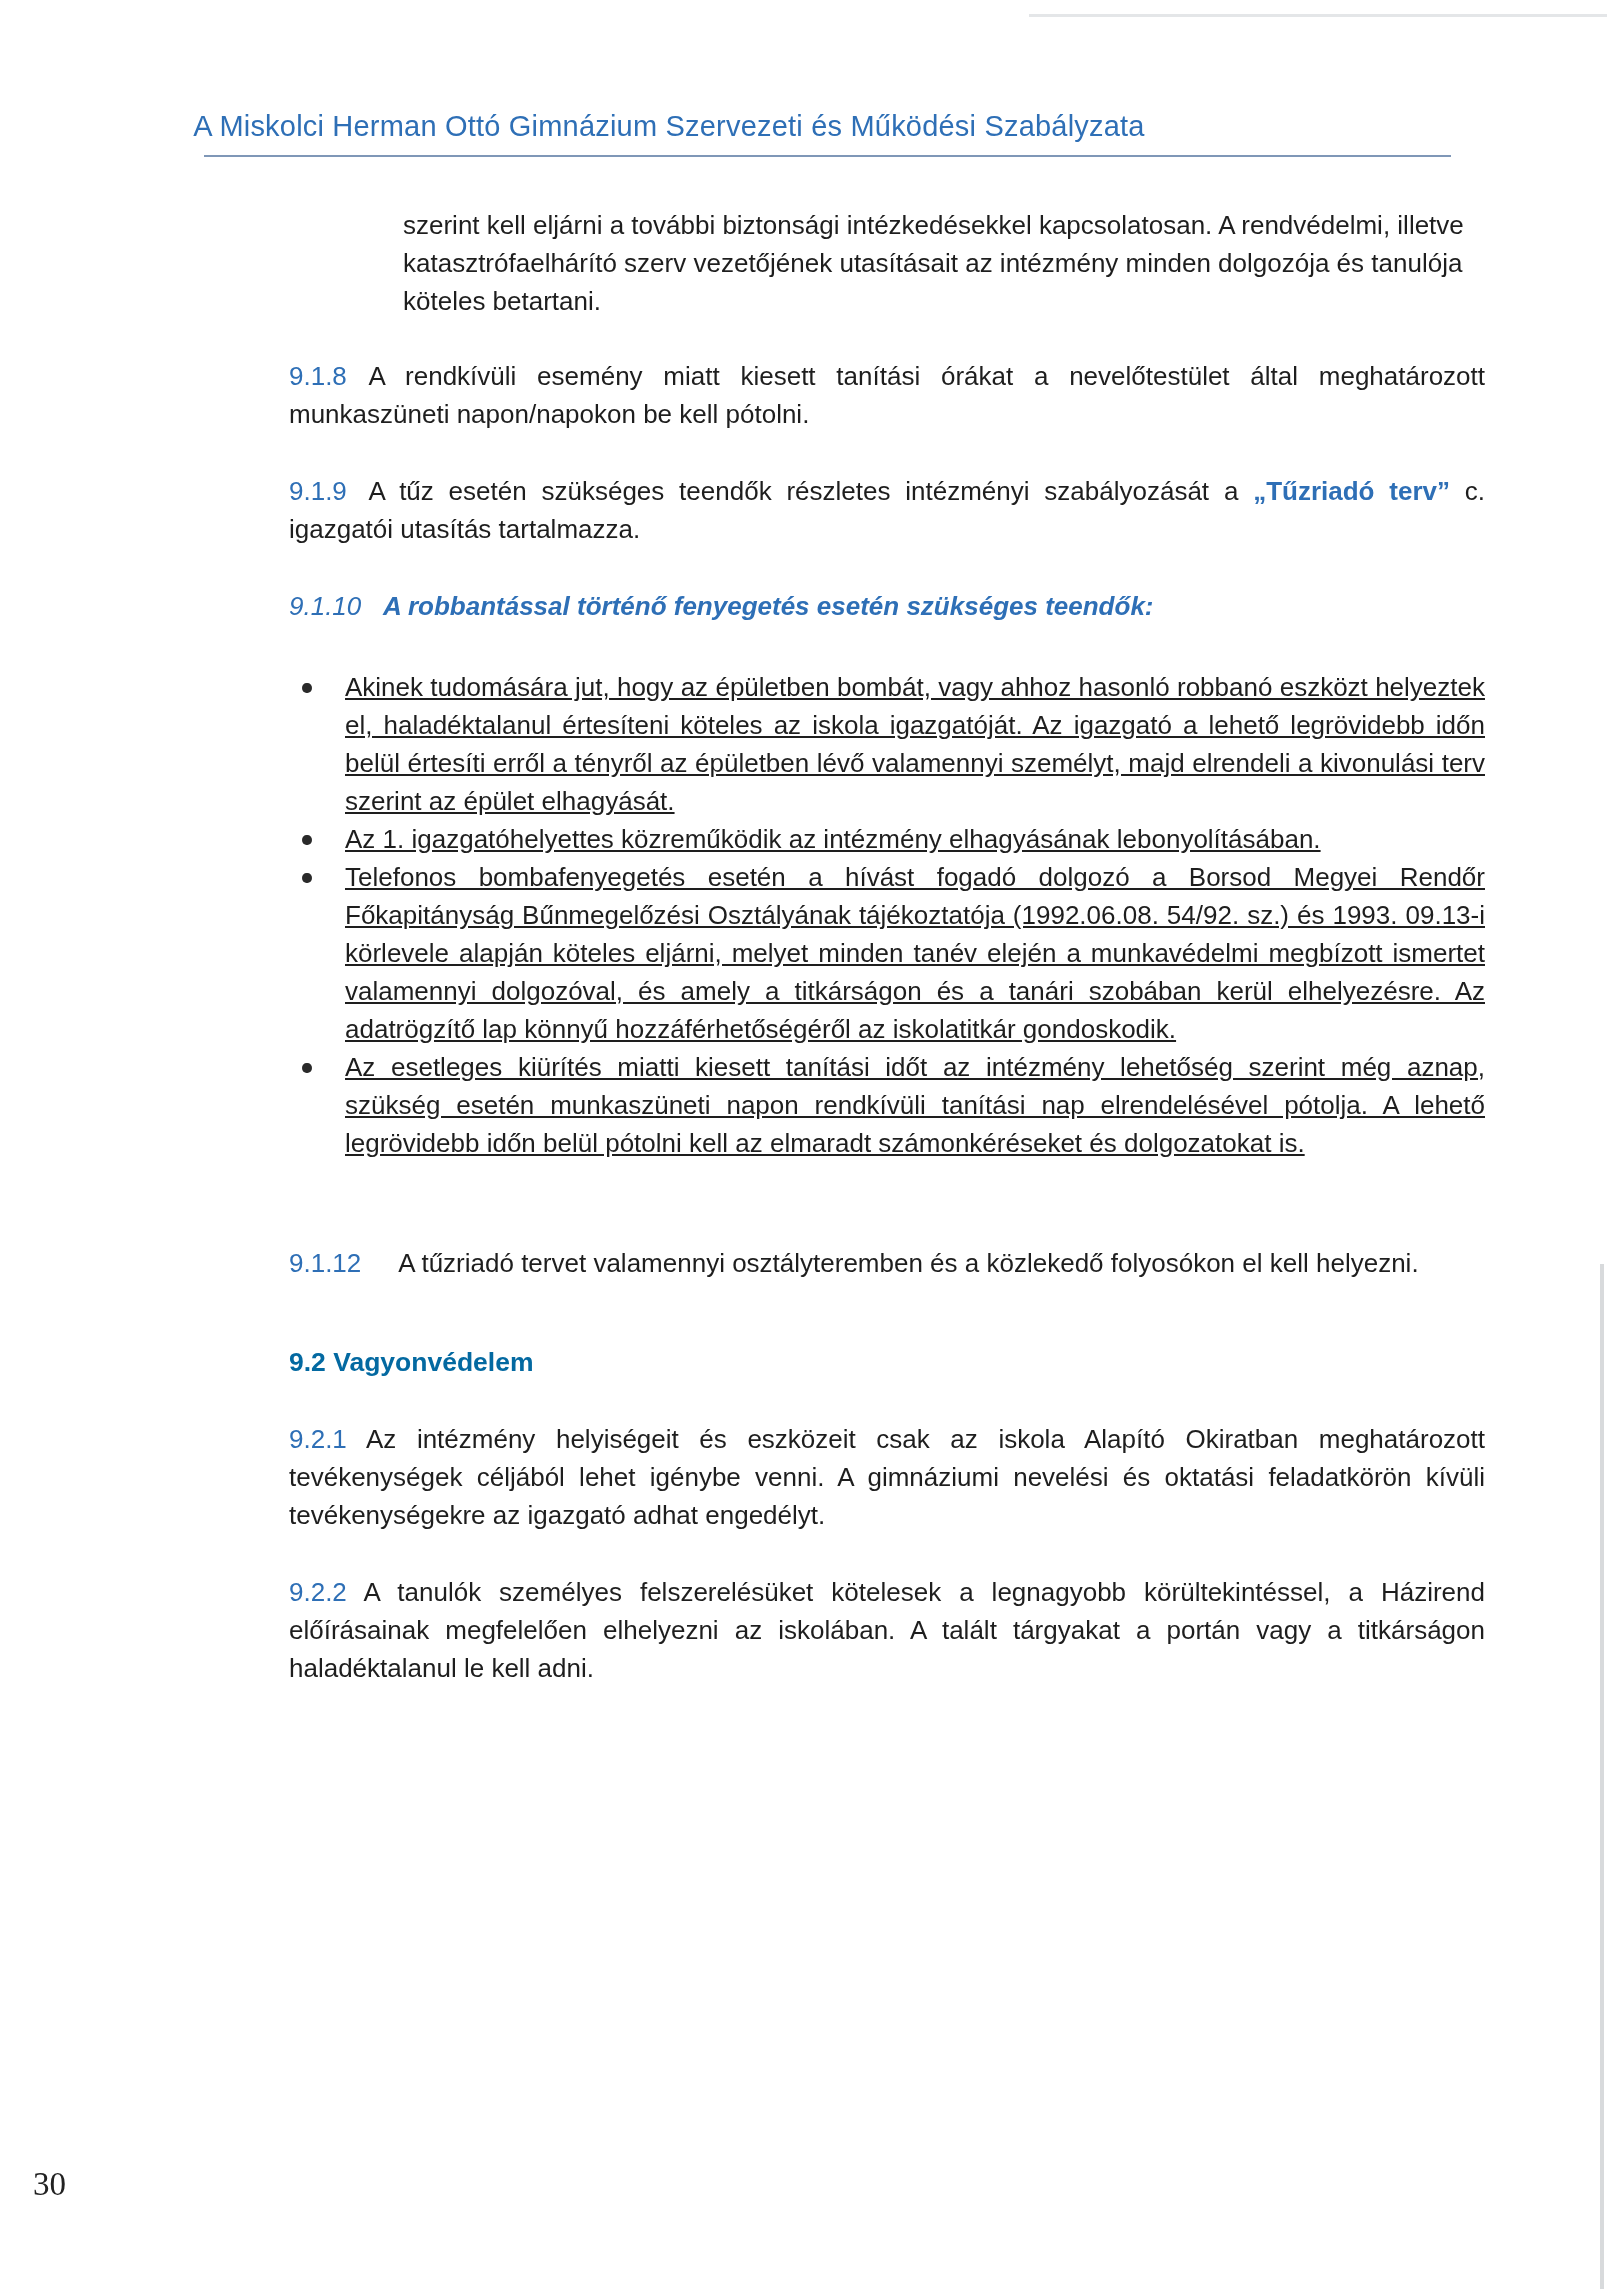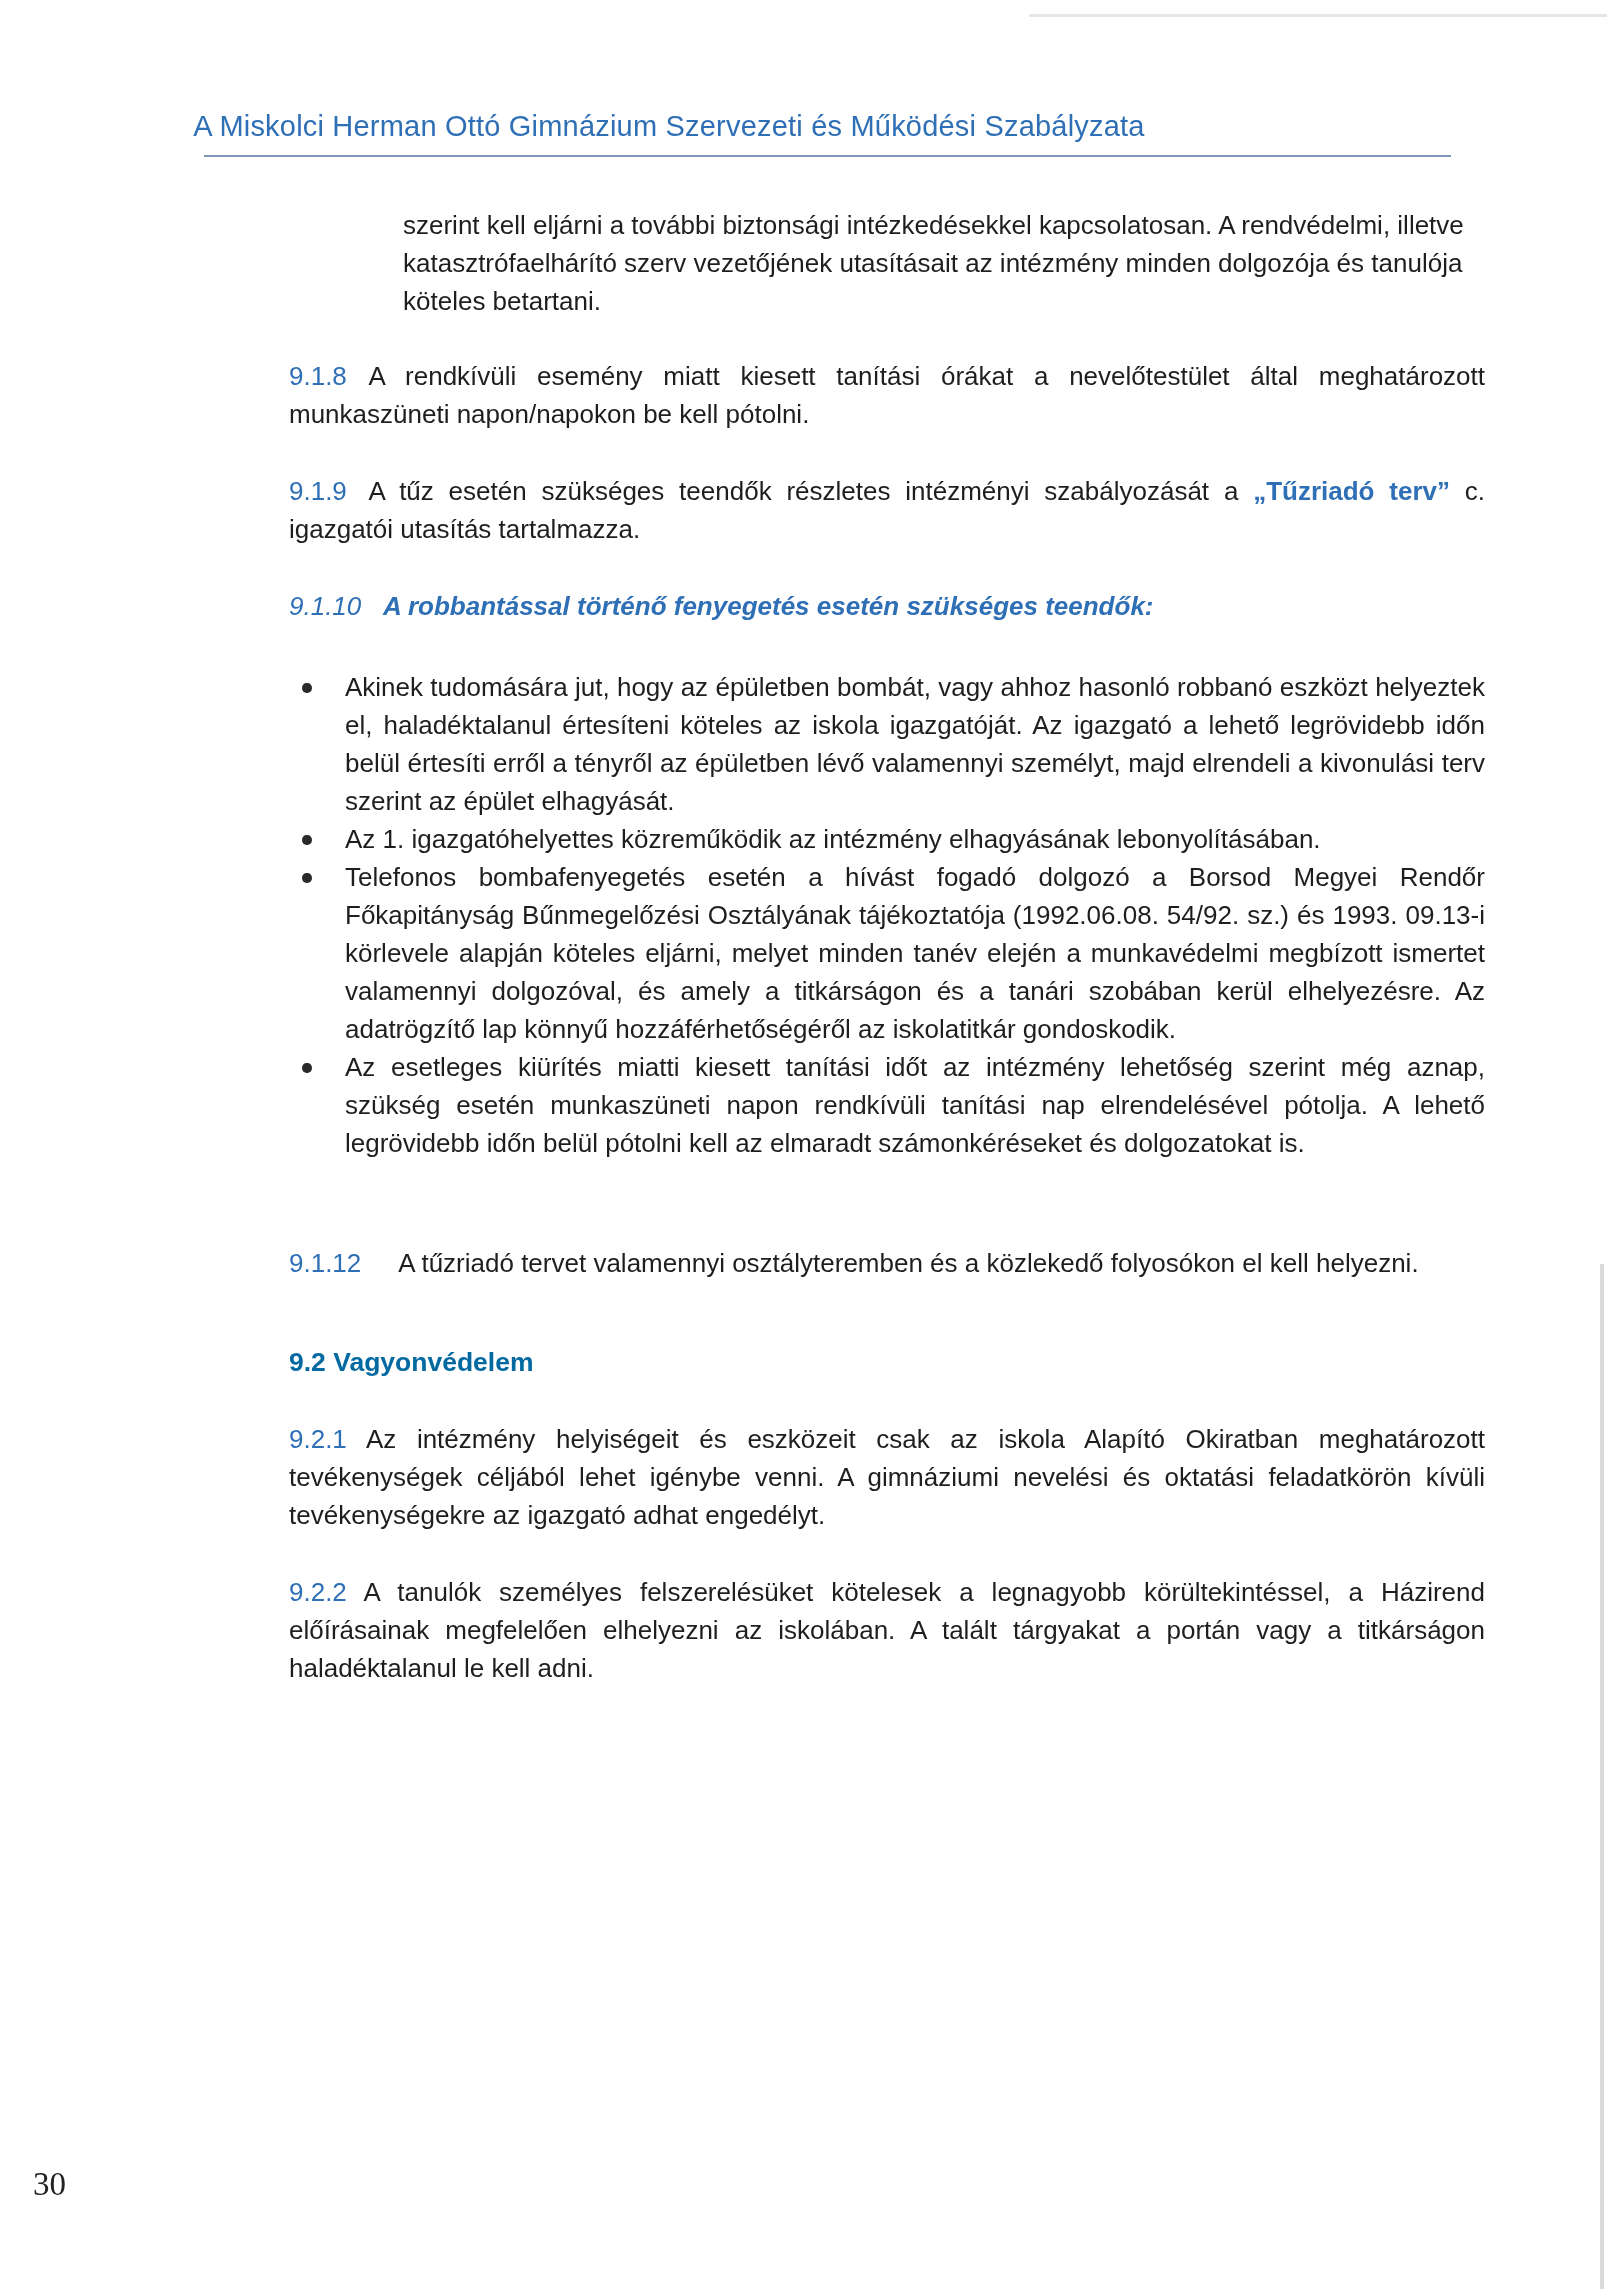--- a/index.html
+++ b/index.html
@@ -36,21 +36,21 @@
   .cont { padding-left: 114px; width: 1082px; text-align: left; }
   .num { color: #2e6fb6; }
   .link { color: #2e6fb6; font-weight: bold; }
   .sec-head { color: #2e6fb6; font-weight: bold; font-style: italic; }
   .gap-a { height: 37px; }
   .gap-b { height: 39px; }
   .gap-c { height: 43px; }
   .gap-d { height: 61px; }
   .sp { display: inline-block; width: 21.6px; }
   .sp2 { display: inline-block; width: 37px; }
-  ul.bullets { list-style: none; margin: 0; padding: 0 0 0 56px; }
+  ul.bullets { list-style: none; margin: 0; padding: 0 0 0 56px; text-decoration: underline; }
   ul.bullets li { position: relative; text-align: justify; }
   ul.bullets li .dot {
     position: absolute; left: -43px; top: 14.7px; width: 9.8px; height: 10.8px;
     background: #2a2a2a; border-radius: 50%;
   }
   .sub-title { font-size: 26.5px; color: #0369a1; font-weight: bold; }
   .page-number {
     position: absolute; left: 0; width: 1619px; top: 2166px; text-align: left;
     font-family: "Liberation Serif", "DejaVu Serif", serif; font-size: 33px; color: #222; padding-left: 33px;
   }

